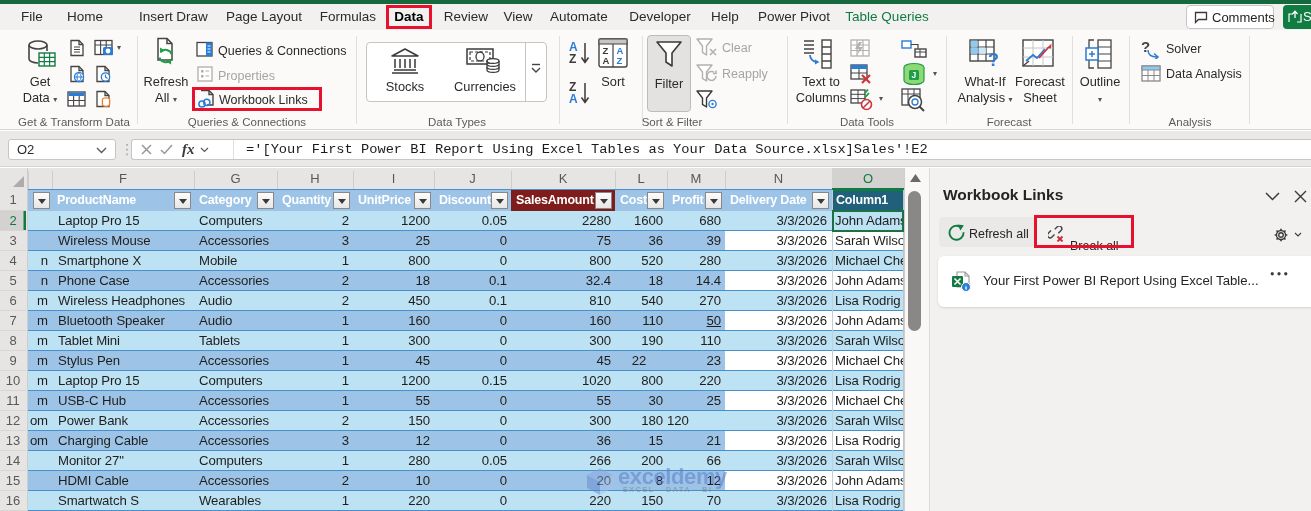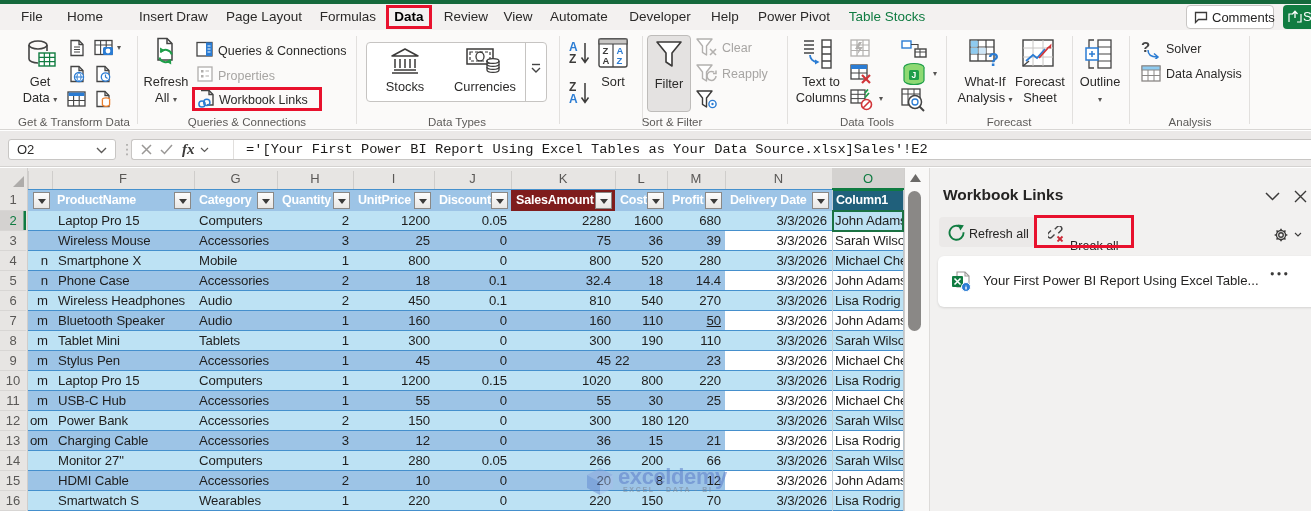--- a/index.html
+++ b/index.html
@@ -56,21 +56,21 @@
       <div class="tab" style="left:96px;width:120px;">Insert</div>
       <div class="tab" style="left:132px;width:120px;">Draw</div>
       <div class="tab" style="left:204px;width:120px;">Page Layout</div>
       <div class="tab" style="left:288px;width:120px;">Formulas</div>
       <div class="tab" style="left:406px;width:120px;">Review</div>
       <div class="tab" style="left:458px;width:120px;">View</div>
       <div class="tab" style="left:519px;width:120px;">Automate</div>
       <div class="tab" style="left:600px;width:120px;">Developer</div>
       <div class="tab" style="left:665px;width:120px;">Help</div>
       <div class="tab" style="left:734px;width:120px;">Power Pivot</div>
-      <div class="tab" style="left:827px;width:120px;color:#0f7b41;">Table Stocks</div>
+      <div class="tab" style="left:827px;width:120px;color:#0f7b41;">Table Queries</div>
       <div class="tab" style="left:349px;width:120px;font-weight:bold;color:#000;">Data</div>
       <div style="position:absolute;left:386px;top:1px;width:46px;height:24px;border:3px solid #e8112d;"></div>
       <div style="position:absolute;left:1186px;top:1px;width:88px;height:24px;background:#fff;border:1px solid #c8c6c4;border-radius:4px;">
 <svg width="14" height="13" viewBox="0 0 14 13" style="position:absolute;left:7px;top:5px;">
           <path d="M1.5 1.5 h11 v7 h-8 l-3 3 z" fill="none" stroke="#3b3a39" stroke-width="1.3"></path>
         </svg>
 <span style="position:absolute;left:25px;top:4px;font-size:13px;color:#252423;">Comments</span>
       </div>
       <div style="position:absolute;left:1283px;top:1px;width:28px;height:24px;background:#107c41;border-radius:4px 0 0 4px;">
 <svg width="14" height="13" viewBox="0 0 14 13" style="position:absolute;left:5px;top:5px;">
@@ -500,21 +500,21 @@
         <div class="cel " style="left:725px;top:331px;width:107px;height:20px;background:#bde2f4;text-align:right;padding-right:5px;">3/3/2026</div>
         <div class="cel " style="left:832px;top:331px;width:72px;height:20px;background:#bde2f4;padding-left:3px;">Sarah Wilson</div>
         <div style="position:absolute;left:28px;top:350px;width:876px;height:1px;background:#4590cd"></div>
         <div class="cel " style="left:28px;top:351px;width:24px;height:20px;background:#9dc4e6;text-align:right;padding-right:4px;">m</div>
         <div class="cel " style="left:52px;top:351px;width:142px;height:20px;background:#9dc4e6;padding-left:6px;">Stylus Pen</div>
         <div class="cel " style="left:194px;top:351px;width:83px;height:20px;background:#9dc4e6;padding-left:5px;">Accessories</div>
         <div class="cel " style="left:277px;top:351px;width:76px;height:20px;background:#9dc4e6;text-align:right;padding-right:4px;">1</div>
         <div class="cel " style="left:353px;top:351px;width:81px;height:20px;background:#9dc4e6;text-align:right;padding-right:4px;">45</div>
         <div class="cel " style="left:434px;top:351px;width:77px;height:20px;background:#9dc4e6;text-align:right;padding-right:4px;">0</div>
         <div class="cel " style="left:511px;top:351px;width:104px;height:20px;background:#9dc4e6;text-align:right;padding-right:4px;">45</div>
-        <div class="cel " style="left:615px;top:351px;width:52px;height:20px;background:#9dc4e6;text-align:left;padding-right:4px;">22</div>
+        <div class="cel " style="left:615px;top:351px;width:52px;height:20px;background:#9dc4e6;text-align:center;padding-right:4px;">22</div>
         <div class="cel " style="left:667px;top:351px;width:58px;height:20px;background:#9dc4e6;text-align:right;padding-right:4px;">23</div>
         <div class="cel " style="left:725px;top:351px;width:107px;height:20px;background:#ffffff;text-align:right;padding-right:5px;">3/3/2026</div>
         <div class="cel " style="left:832px;top:351px;width:72px;height:20px;background:#ffffff;padding-left:3px;">Michael Chen</div>
         <div style="position:absolute;left:28px;top:370px;width:876px;height:1px;background:#4590cd"></div>
         <div class="cel " style="left:28px;top:371px;width:24px;height:20px;background:#bde2f4;text-align:right;padding-right:4px;">m</div>
         <div class="cel " style="left:52px;top:371px;width:142px;height:20px;background:#bde2f4;padding-left:6px;">Laptop Pro 15</div>
         <div class="cel " style="left:194px;top:371px;width:83px;height:20px;background:#bde2f4;padding-left:5px;">Computers</div>
         <div class="cel " style="left:277px;top:371px;width:76px;height:20px;background:#bde2f4;text-align:right;padding-right:4px;">1</div>
         <div class="cel " style="left:353px;top:371px;width:81px;height:20px;background:#bde2f4;text-align:right;padding-right:4px;">1200</div>
         <div class="cel " style="left:434px;top:371px;width:77px;height:20px;background:#bde2f4;text-align:right;padding-right:4px;">0.15</div>

